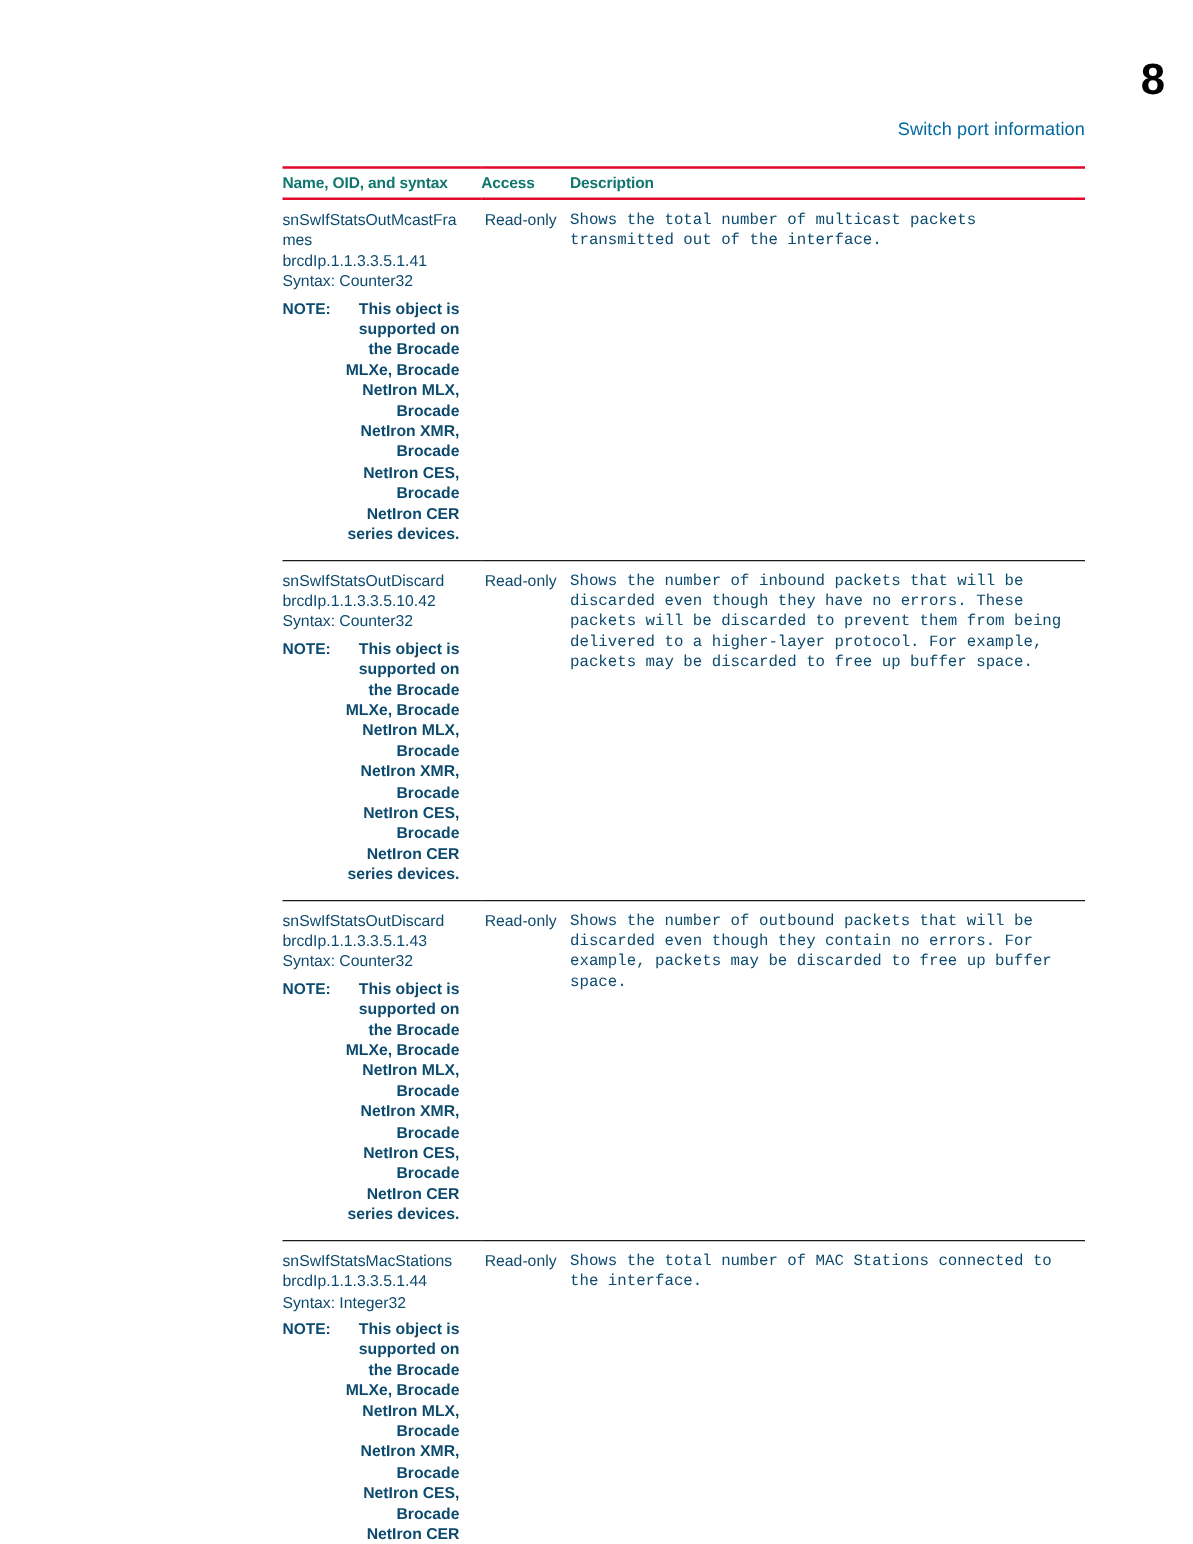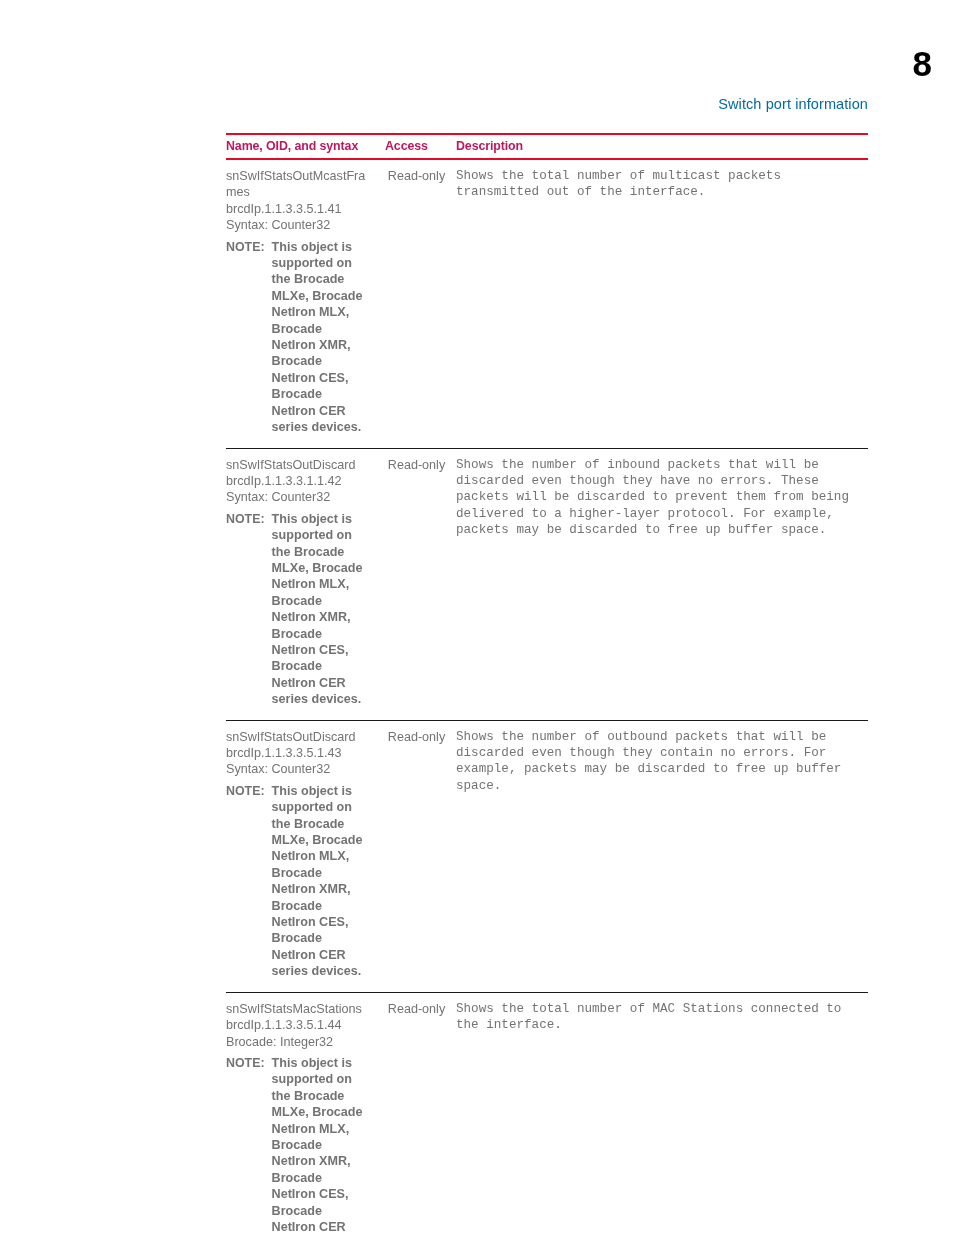--- a/index.html
+++ b/index.html
@@ -59,30 +59,30 @@
 
   .mib-table thead th {
     text-align: left;
     vertical-align: bottom;
     font-size: 12.4px;
     font-weight: bold;
     letter-spacing: -0.1px;
     padding: 4px 8px 5px 0;
     border-top: 2px solid #e3092a;
     border-bottom: 2px solid #e3092a;
-    color: #be185d;
+    color: #0f766e;
   }
 
   .mib-table tbody td {
     vertical-align: top;
     font-size: 12.6px;
     line-height: 16.4px;
     padding: 8px 10px 12px 0;
     border-bottom: 1px solid #1a1a1a;
-    color: #737373;
+    color: #0c4a6e;
     margin-left: 29px;
   }
   .mib-table tbody tr:last-child td {
     border-bottom: none;
   }
   .mib-table tbody td.col-name   { padding-right: 14px; }
   .mib-table tbody td.col-access { padding-right: 8px; white-space: nowrap; text-align: center; }
   .mib-table tbody td.col-desc   { padding-right: 2px; font-family: Liberation Mono, monospace; }
 
   .name-line,
@@ -94,20 +94,21 @@
   }
   .desc-text {
     display: block;
   }
 
   
   .note-block {
     display: flex;
     align-items: flex-start;
     margin-top: 5px;
+    text-align: right;
   }
   .note-label {
     font-weight: bold;
     font-size: 12.4px;
     line-height: 16.4px;
     flex: 0 0 auto;
     padding-right: 7px;
     white-space: nowrap;
   }
   .note-body {
@@ -155,21 +156,21 @@
         <span>Read-only</span>
       </td>
       <td class="col-desc">
         <span class="desc-text">Shows the total number of multicast packets transmitted out of the interface.</span>
       </td>
     </tr>
 
     <tr>
       <td class="col-name">
         <span class="name-line">snSwIfStatsOutDiscard</span>
-        <span class="oid-line">brcdIp.1.1.3.3.1.1.42</span>
+        <span class="oid-line">brcdIp.1.1.3.3.5.10.42</span>
         <span class="syntax-line">Syntax: Counter32</span>
         <div class="note-block">
           <span class="note-label">NOTE:</span>
           <span class="note-body">This object is supported on the Brocade MLXe, Brocade NetIron MLX, Brocade NetIron XMR, Brocade NetIron CES, Brocade NetIron CER series devices.</span>
         </div>
       </td>
       <td class="col-access">
         <span>Read-only</span>
       </td>
       <td class="col-desc">
@@ -192,21 +193,21 @@
       </td>
       <td class="col-desc">
         <span class="desc-text">Shows the number of outbound packets that will be discarded even though they contain no errors. For example, packets may be discarded to free up buffer space.</span>
       </td>
     </tr>
 
     <tr>
       <td class="col-name">
         <span class="name-line">snSwIfStatsMacStations</span>
         <span class="oid-line">brcdIp.1.1.3.3.5.1.44</span>
-        <span class="syntax-line">Brocade: Integer32</span>
+        <span class="syntax-line">Syntax: Integer32</span>
         <div class="note-block">
           <span class="note-label">NOTE:</span>
           <span class="note-body">This object is supported on the Brocade MLXe, Brocade NetIron MLX, Brocade NetIron XMR, Brocade NetIron CES, Brocade NetIron CER series devices.</span>
         </div>
       </td>
       <td class="col-access">
         <span>Read-only</span>
       </td>
       <td class="col-desc">
         <span class="desc-text">Shows the total number of MAC Stations connected to the interface.</span>

